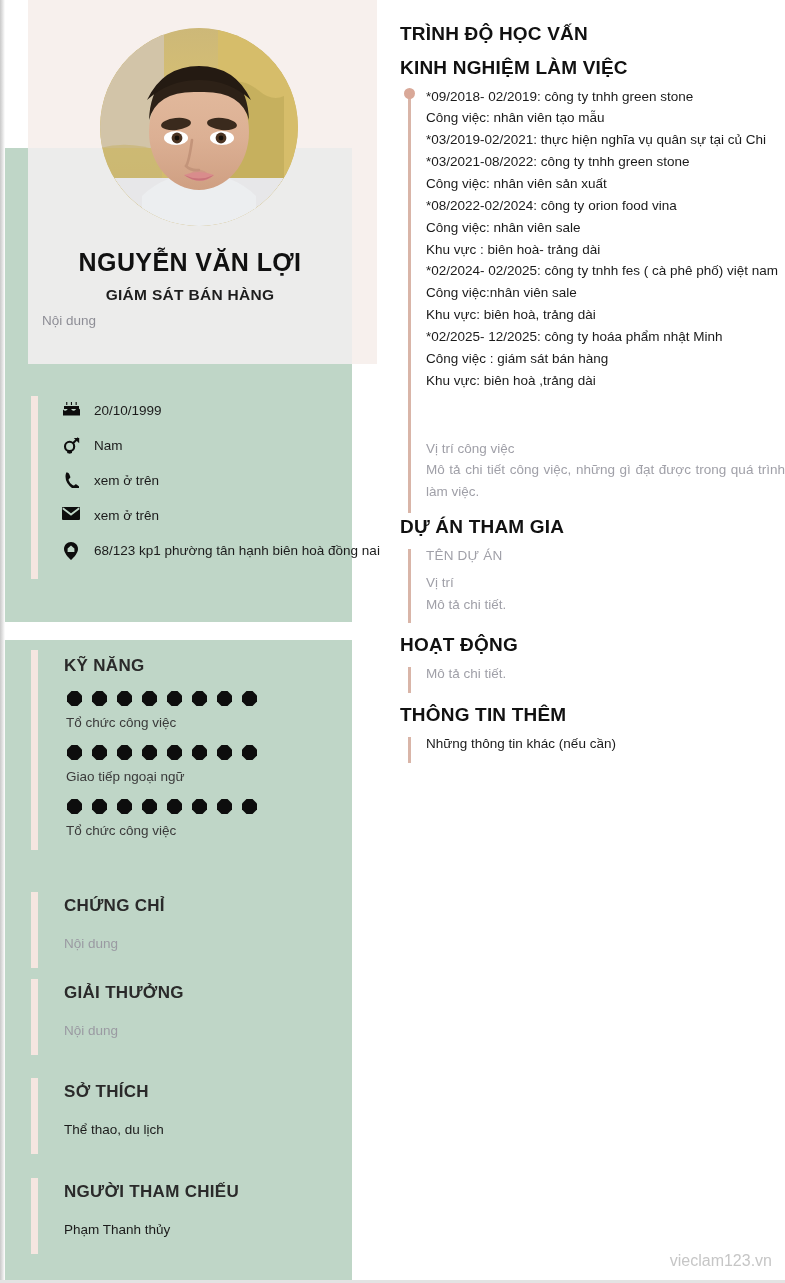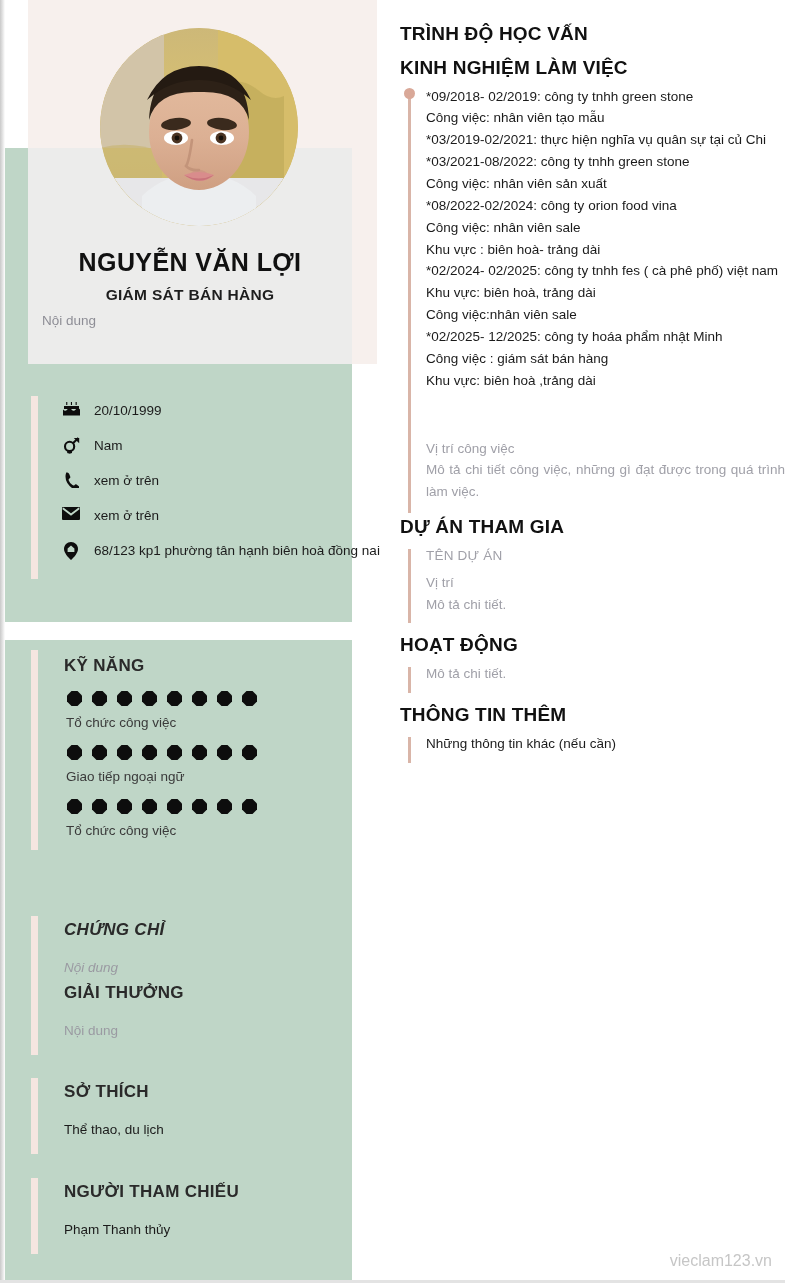--- a/index.html
+++ b/index.html
@@ -318,21 +318,21 @@
       <span class="dot"></span>
       <span class="dot"></span>
       <span class="dot"></span>
       <span class="dot"></span>
       <span class="dot"></span>
       <span class="dot"></span>
     </div>
     <div class="skill-label">Tổ chức công việc</div>
   </div>
 
-  <div class="side-sec" style="top:916px; padding-top:4px; padding-bottom:14px;font-style:italic;">
+  <div class="side-sec" style="top:892px; padding-top:4px; padding-bottom:14px;">
     <div class="side-title">CHỨNG CHỈ</div>
     <div class="side-body muted" style="margin-top:18px;">Nội dung</div>
   </div>
 
   <div class="side-sec" style="top:979px; padding-top:4px; padding-bottom:14px;">
     <div class="side-title">GIẢI THƯỞNG</div>
     <div class="side-body muted" style="margin-top:18px;">Nội dung</div>
   </div>
 
   <div class="side-sec" style="top:1078px; padding-top:4px; padding-bottom:14px;">
@@ -358,22 +358,22 @@
         <span class="r-dot"></span>
         <div class="r-text">*09/2018- 02/2019: công ty tnhh green stone</div>
         <div class="r-text">Công việc: nhân viên tạo mẫu</div>
         <div class="r-text">*03/2019-02/2021: thực hiện nghĩa vụ quân sự tại củ Chi</div>
         <div class="r-text">*03/2021-08/2022: công ty tnhh green stone</div>
         <div class="r-text">Công việc: nhân viên sản xuất</div>
         <div class="r-text">*08/2022-02/2024: công ty orion food vina</div>
         <div class="r-text">Công việc: nhân viên sale</div>
         <div class="r-text">Khu vực : biên hoà- trảng dài</div>
         <div class="r-text">*02/2024- 02/2025: công ty tnhh fes ( cà phê phố) việt nam</div>
+        <div class="r-text">Công việc:nhân viên sale</div>
         <div class="r-text">Khu vực: biên hoà, trảng dài</div>
-        <div class="r-text">Công việc:nhân viên sale</div>
         <div class="r-text">*02/2025- 12/2025: công ty hoáa phẩm nhật Minh</div>
         <div class="r-text">Công việc : giám sát bán hàng</div>
         <div class="r-text">Khu vực: biên hoà ,trảng dài</div>
         <div style="height:46px;"></div>
         <div class="r-text muted">Vị trí công việc</div>
         <div class="r-text muted justify">Mô tả chi tiết công việc, những gì đạt được trong quá trình làm việc.</div>
       </div>
     </div>
 
     <div class="r-sec" style="margin-top:2px;">

